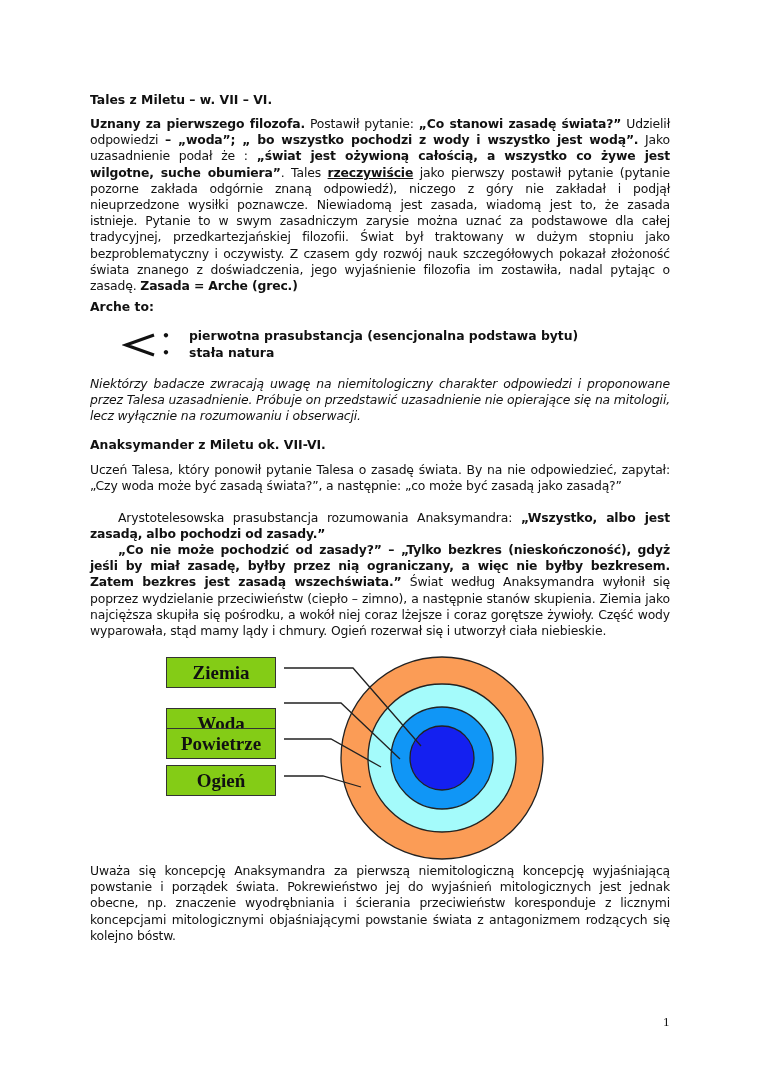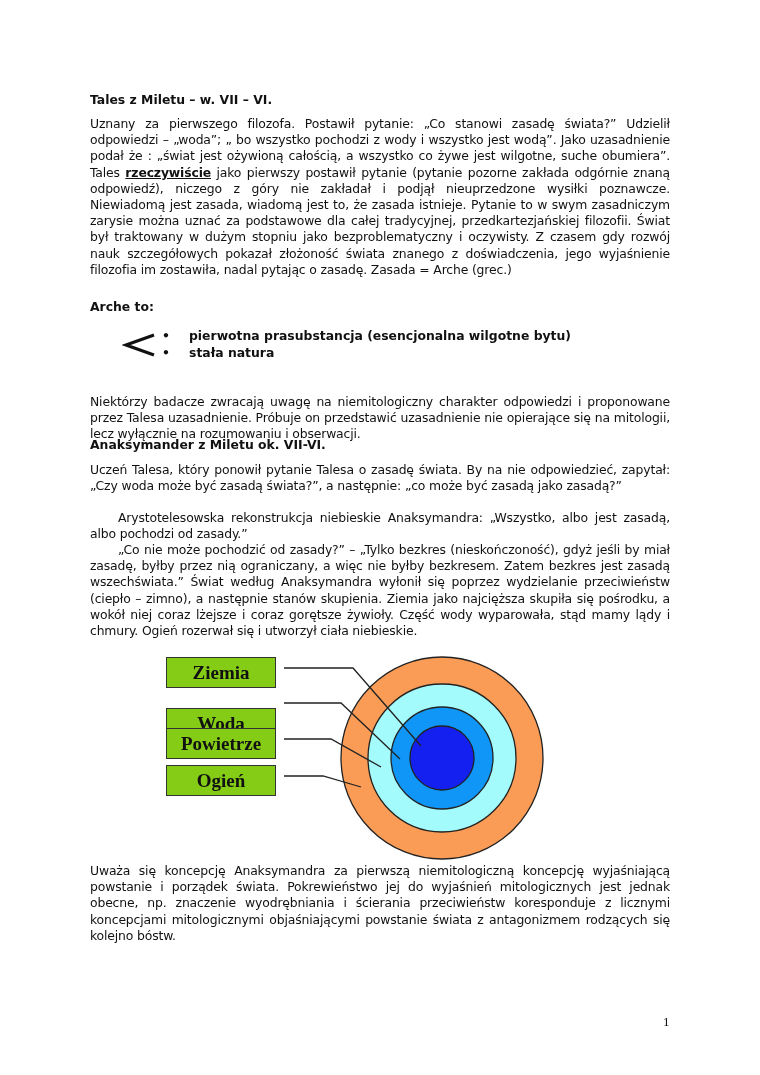--- a/index.html
+++ b/index.html
@@ -5,21 +5,21 @@
   html, body { margin: 0; padding: 0; background: #ffffff; }
   body { width: 760px; height: 1075px; position: relative; overflow: hidden; }
   .page {
     position: absolute; left: 0; top: 0; width: 760px; height: 1075px; background: #fff;
   }
   .text {
     position: absolute; left: 90px; width: 580px;
     font-family: "DejaVu Sans", sans-serif; font-size: 12.4px; line-height: 16.2px;
     color: #111; text-align: justify; letter-spacing: -0.15px;
   }
-  .text b { font-weight: normal; }
+  .text b { font-weight: bold; }
   .u { text-decoration: underline; font-weight: bold; }
   .indent { text-indent: 28px; }
   .title { position: absolute; left: 90px; font-family: "DejaVu Sans", sans-serif;
     font-size: 12.4px; font-weight: bold; color: #111; }
   .bullets { position: absolute; left: 160px; top: 327px;
     font-family: "DejaVu Sans", sans-serif; font-size: 12.4px; font-weight: bold; line-height: 17px; color:#111; }
   .bullets .row { display: flex; }
   .bullets .dot { width: 27px; padding-left: 2px; font-weight: bold; }
   .brace-icon { position: absolute; left: 122px; top: 330px; width: 36px; height: 30px; }
   .diagram { position: absolute; left: 0; top: 0; width: 760px; height: 1075px; pointer-events: none; }
@@ -42,35 +42,35 @@
 
   <div class="title" style="top:299px;">Arche to:</div>
 
   <svg class="brace-icon" viewBox="0 0 36 30">
     <polyline points="32,5 4,15 32,25" fill="none" stroke="#111" stroke-width="3" stroke-linejoin="miter"></polyline>
   </svg>
 
   <div class="bullets">
     <div class="row">
       <span class="dot">•</span>
-      <span>pierwotna prasubstancja (esencjonalna wilgotne bytu)</span>
+      <span>pierwotna prasubstancja (esencjonalna podstawa bytu)</span>
     </div>
     <div class="row">
       <span class="dot">•</span>
       <span>stała natura</span>
     </div>
   </div>
 
-  <div class="text" style="top:394px;">Niektórzy badacze zwracają uwagę na niemitologiczny charakter odpowiedzi i proponowane przez Talesa uzasadnienie. Próbuje on przedstawić uzasadnienie nie opierające się na mitologii, lecz wyłącznie na rozumowaniu i obserwacji.</div>
+  <div class="text" style="top:376px;font-style:italic;">Niektórzy badacze zwracają uwagę na niemitologiczny charakter odpowiedzi i proponowane przez Talesa uzasadnienie. Próbuje on przedstawić uzasadnienie nie opierające się na mitologii, lecz wyłącznie na rozumowaniu i obserwacji.</div>
 
   <div class="title" style="top:437px;">Anaksymander z Miletu ok. VII-VI.</div>
 
   <div class="text" style="top:462px;">Uczeń Talesa, który ponowił pytanie Talesa o zasadę świata. By na nie odpowiedzieć, zapytał: „Czy woda może być zasadą świata?”, a następnie: „co może być zasadą jako zasadą?”</div>
 
-  <div class="text indent" style="top:510px;"><span>Arystotelesowska rekonstrukcja niebieskie Anaksymandra: </span><b>„Wszystko, albo jest zasadą, albo pochodzi od zasady.”</b></div>
+  <div class="text indent" style="top:510px;"><span>Arystotelesowska prasubstancja rozumowania Anaksymandra: </span><b>„Wszystko, albo jest zasadą, albo pochodzi od zasady.”</b></div>
 
   <div class="text indent" style="top:542px;"><b>„Co nie może pochodzić od zasady?” – „Tylko bezkres (nieskończoność), gdyż jeśli by miał zasadę, byłby przez nią ograniczany, a więc nie byłby bezkresem. Zatem bezkres jest zasadą wszechświata.”</b><span> Świat według Anaksymandra wyłonił się poprzez wydzielanie przeciwieństw (ciepło – zimno), a następnie stanów skupienia. Ziemia jako najcięższa skupiła się pośrodku, a wokół niej coraz lżejsze i coraz gorętsze żywioły.  Część wody wyparowała, stąd mamy lądy i chmury. Ogień rozerwał się i utworzył ciała niebieskie.</span></div>
 
   <svg class="diagram" viewBox="0 0 760 1075">
     <circle cx="442" cy="758" r="101" fill="#fb9c56" stroke="#222" stroke-width="1.3"></circle>
     <circle cx="442" cy="758" r="74" fill="#a4fbfb" stroke="#222" stroke-width="1.3"></circle>
     <circle cx="442" cy="758" r="51" fill="#1096f6" stroke="#222" stroke-width="1.3"></circle>
     <circle cx="442" cy="758" r="32" fill="#1420f0" stroke="#222" stroke-width="1.3"></circle>
     <polyline points="284,668 353,668 421,746" fill="none" stroke="#222" stroke-width="1.3"></polyline>
     <polyline points="284,703 341,703 400,759" fill="none" stroke="#222" stroke-width="1.3"></polyline>

